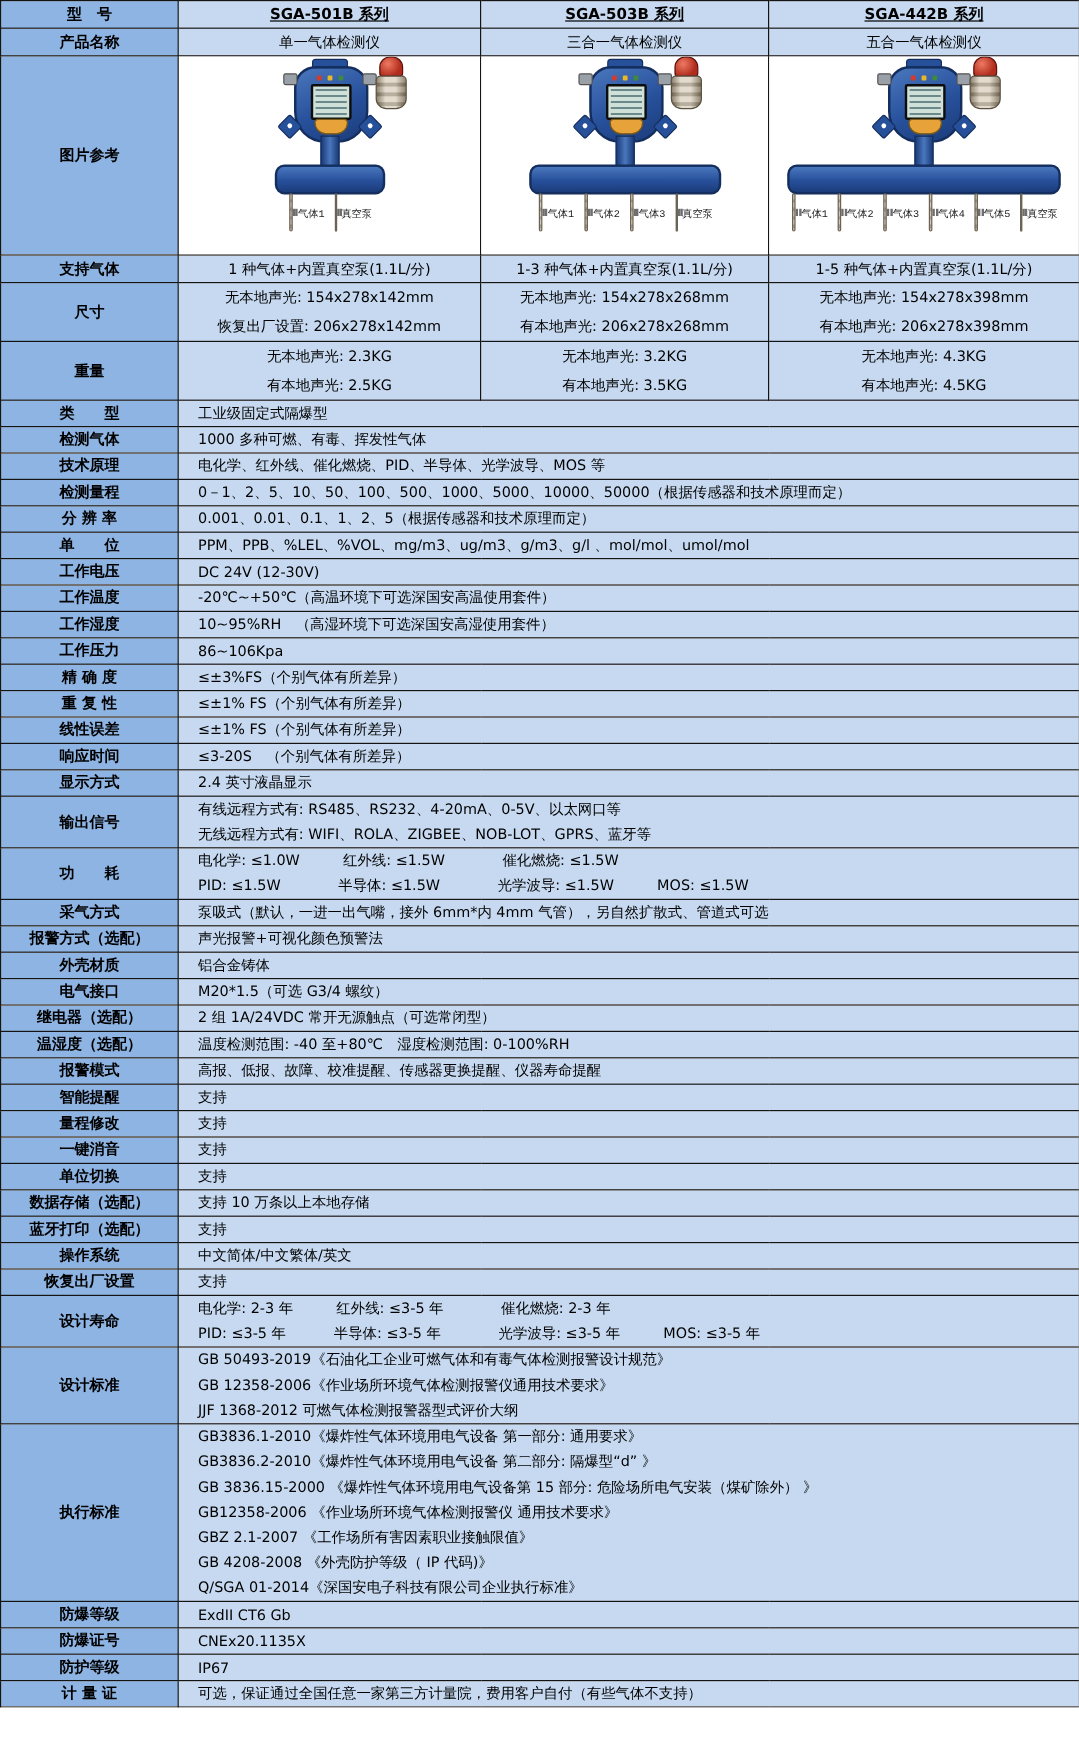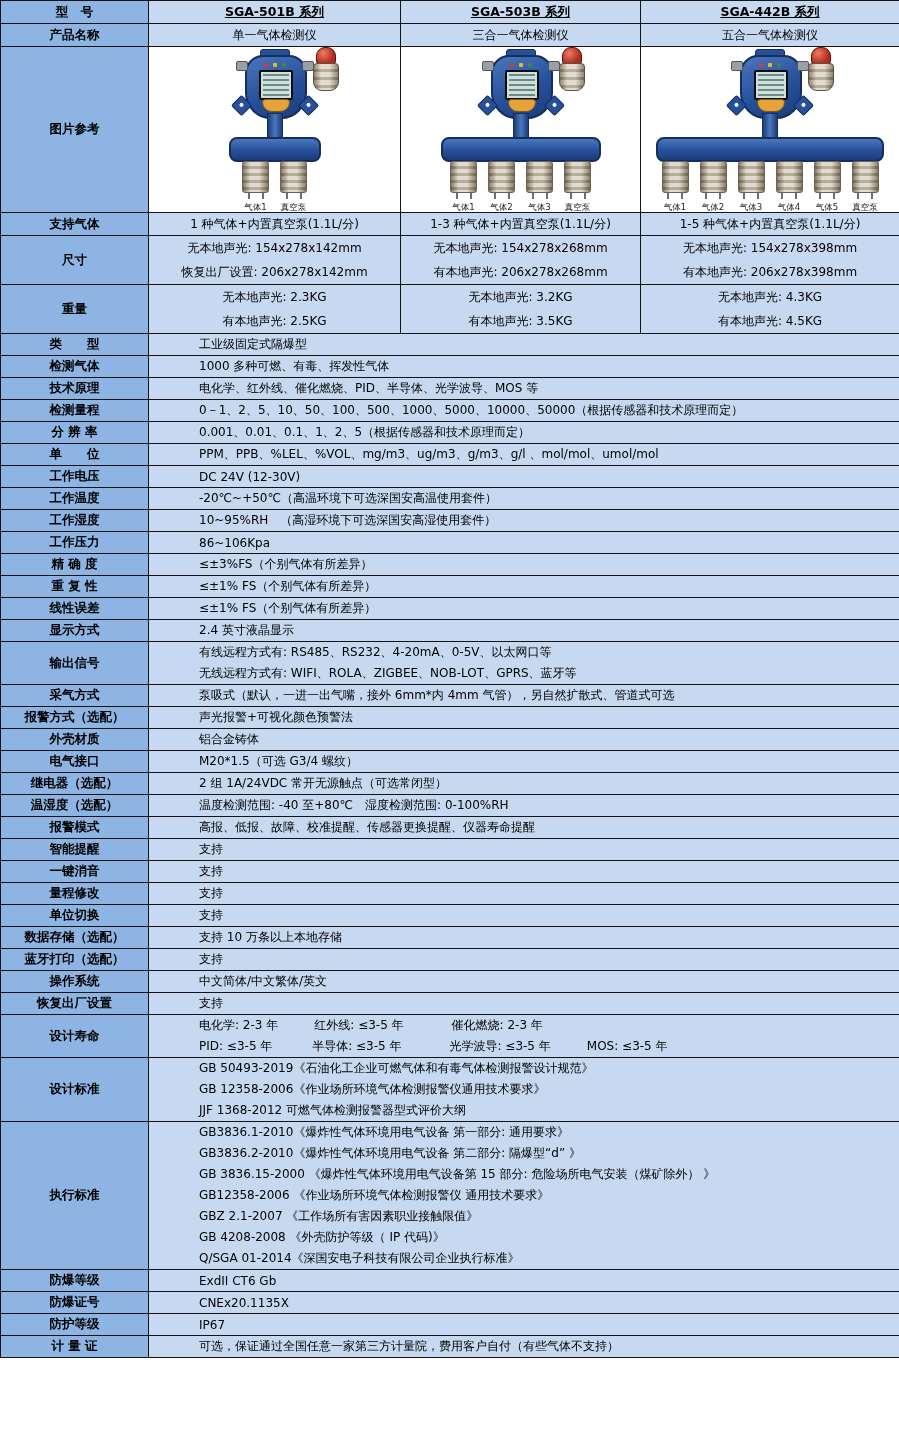--- a/index.html
+++ b/index.html
@@ -20,21 +20,21 @@
   body{width:899px;font-family:"DejaVu Sans","Liberation Sans",sans-serif;color:#000;}
   .sheet{width:899px;}
   table{border-collapse:collapse;width:899px;table-layout:fixed;}
   td{border:1.5px solid var(--border);overflow:hidden;padding:0;vertical-align:middle;}
   .lbl{background:var(--label-bg);font-weight:bold;text-align:center;font-size:12.5px;white-space:nowrap;padding:0 2px;}
   .cc{background:var(--cell-bg);text-align:center;font-size:12px;height:22px;}
   .cc.b{font-weight:bold;font-size:12.5px;text-decoration:underline;}
   .c2{background:var(--cell-bg);}
   .ln2{height:24px;display:flex;align-items:center;justify-content:center;font-size:12px;white-space:nowrap;}
   .vv{background:var(--cell-bg);}
-  .ln{height:21px;display:flex;align-items:center;font-size:12px;padding-left:6px;white-space:nowrap;margin-left:44px;}
+  .ln{height:21px;display:flex;align-items:center;font-size:12px;padding-left:16px;white-space:nowrap;}
   tr.t-images td{height:165px;margin-left:15px;}
   .imgcell{background:#fff;vertical-align:top;}
   
   .device{position:relative;width:100%;height:165px;background:#fff;}
   .dev-head{position:absolute;top:6px;left:50%;transform:translateX(-50%);width:60px;height:62px;}
   .dev-cap{position:absolute;top:-4px;left:50%;transform:translateX(-50%);width:28px;height:8px;
     background:var(--device-blue-2);border:1px solid var(--device-edge);border-radius:3px 3px 0 0;}
   .dev-shell{position:absolute;top:2px;left:0;width:58px;height:60px;
     background:linear-gradient(155deg,var(--device-blue-1),var(--device-blue-2) 55%,var(--device-blue-3));
     border:2px solid var(--device-edge);border-radius:18px 18px 26px 26px;}
@@ -59,21 +59,21 @@
     background:linear-gradient(90deg,rgba(60,50,30,.45),rgba(255,255,255,.3) 30%,rgba(255,255,255,.3) 65%,rgba(60,50,30,.45)),
       repeating-linear-gradient(180deg,var(--metal-light) 0 5px,var(--metal-dark) 5px 8px);
     border:1px solid #5a5344;border-radius:4px 4px 9px 9px;}
   .dev-stem{position:absolute;top:66px;left:50%;transform:translateX(-50%);width:14px;height:26px;
     background:linear-gradient(90deg,var(--device-blue-3),var(--device-blue-1) 50%,var(--device-blue-3));
     border:1px solid var(--device-edge);}
   .manifold{position:absolute;top:90px;left:50%;transform:translateX(-50%);height:21px;border-radius:8px;
     background:linear-gradient(180deg,var(--device-blue-1),var(--device-blue-2) 55%,var(--device-blue-3));
     border:2px solid var(--device-edge);}
   .sensors{position:absolute;top:114px;left:0;right:0;display:flex;justify-content:center;gap:8px;}
-  .s-unit{display:flex;flex-direction:column;align-items:center;width:30px;}
+  .s-unit{display:flex;flex-direction:row;align-items:center;width:30px;font-family:Liberation Mono, monospace;}
   .s-can{width:25px;height:30px;border-radius:3px;border:1px solid #6b6353;
     background:linear-gradient(90deg,rgba(60,50,30,.5),rgba(255,255,255,.28) 30%,rgba(255,255,255,.28) 65%,rgba(60,50,30,.5)),
       repeating-linear-gradient(180deg,var(--metal-light) 0 4px,var(--metal-dark) 4px 7px);}
   .s-pins{width:12px;height:6px;border-left:2px solid #6e6e6e;border-right:2px solid #6e6e6e;}
   .s-label{margin-top:3px;font-size:8.5px;color:#222;white-space:nowrap;}
 </style>
 </head>
 <body>
 
 <div class="sheet">
@@ -340,33 +340,46 @@
             <div class="ln">≤±1% FS（个别气体有所差异）</div>
           </td>
         </tr>
         <tr class="t-full">
           <td class="lbl">线性误差</td>
           <td class="vv" colspan="3">
             <div class="ln">≤±1% FS（个别气体有所差异）</div>
           </td>
         </tr>
         <tr class="t-full">
+          <td class="lbl">响应时间</td>
+          <td class="vv" colspan="3">
+            <div class="ln">≤3-20S　（个别气体有所差异）</div>
+          </td>
+        </tr>
+        <tr class="t-full">
           <td class="lbl">显示方式</td>
           <td class="vv" colspan="3">
             <div class="ln">2.4 英寸液晶显示</div>
           </td>
         </tr>
         <tr class="t-full">
           <td class="lbl">输出信号</td>
           <td class="vv" colspan="3">
             <div class="ln">有线远程方式有: RS485、RS232、4-20mA、0-5V、以太网口等</div>
             <div class="ln">无线远程方式有: WIFI、ROLA、ZIGBEE、NOB-LOT、GPRS、蓝牙等</div>
           </td>
         </tr>
         <tr class="t-full">
+          <td class="lbl">功　　耗</td>
+          <td class="vv" colspan="3">
+            <div class="ln">电化学: ≤1.0W　　　红外线: ≤1.5W　　　　催化燃烧: ≤1.5W</div>
+            <div class="ln">PID: ≤1.5W　　　　半导体: ≤1.5W　　　　光学波导: ≤1.5W　　　MOS: ≤1.5W</div>
+          </td>
+        </tr>
+        <tr class="t-full">
           <td class="lbl">采气方式</td>
           <td class="vv" colspan="3">
             <div class="ln">泵吸式（默认，一进一出气嘴，接外 6mm*内 4mm 气管），另自然扩散式、管道式可选</div>
           </td>
         </tr>
         <tr class="t-full">
           <td class="lbl">报警方式（选配）</td>
           <td class="vv" colspan="3">
             <div class="ln">声光报警+可视化颜色预警法</div>
           </td>
@@ -401,27 +414,27 @@
             <div class="ln">高报、低报、故障、校准提醒、传感器更换提醒、仪器寿命提醒</div>
           </td>
         </tr>
         <tr class="t-full">
           <td class="lbl">智能提醒</td>
           <td class="vv" colspan="3">
             <div class="ln">支持</div>
           </td>
         </tr>
         <tr class="t-full">
+          <td class="lbl">量程修改</td>
+          <td class="vv" colspan="3">
+            <div class="ln">支持</div>
+          </td>
+        </tr>
+        <tr class="t-full">
           <td class="lbl">一键消音</td>
-          <td class="vv" colspan="3">
-            <div class="ln">支持</div>
-          </td>
-        </tr>
-        <tr class="t-full">
-          <td class="lbl">量程修改</td>
           <td class="vv" colspan="3">
             <div class="ln">支持</div>
           </td>
         </tr>
         <tr class="t-full">
           <td class="lbl">单位切换</td>
           <td class="vv" colspan="3">
             <div class="ln">支持</div>
           </td>
         </tr>

